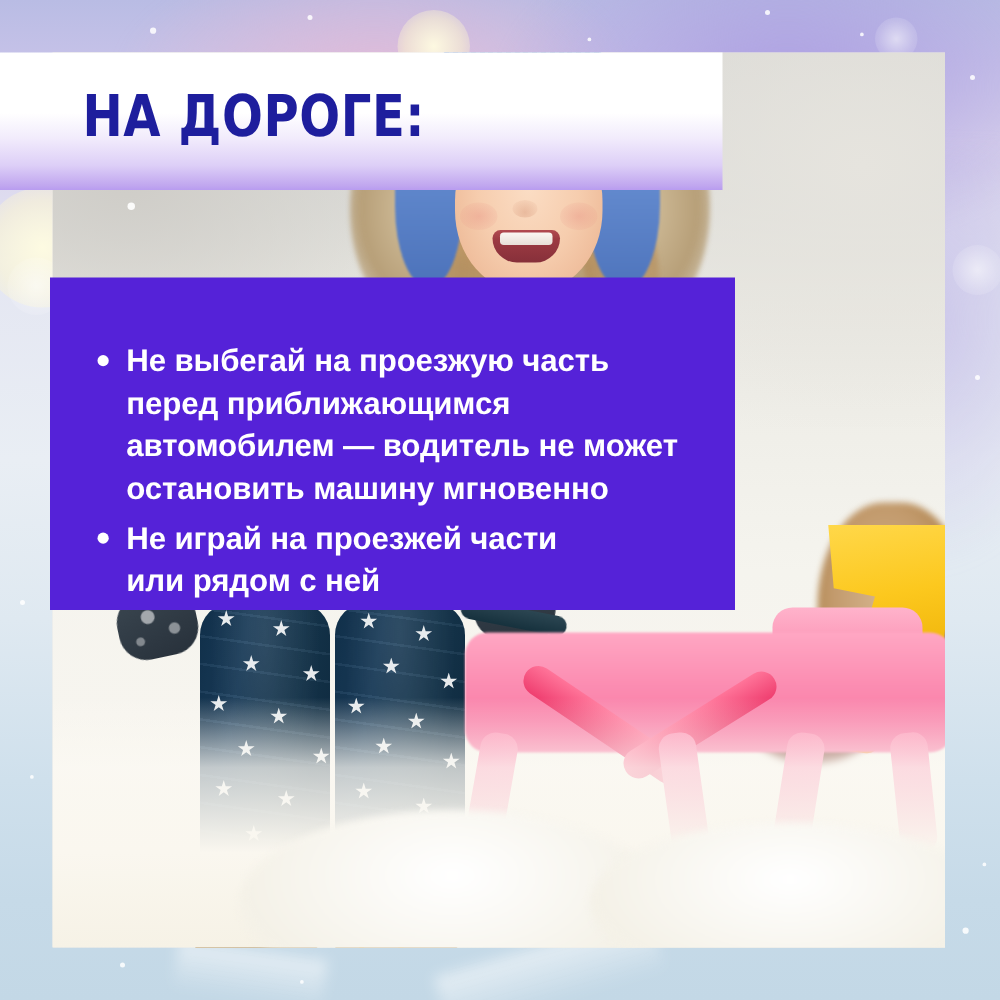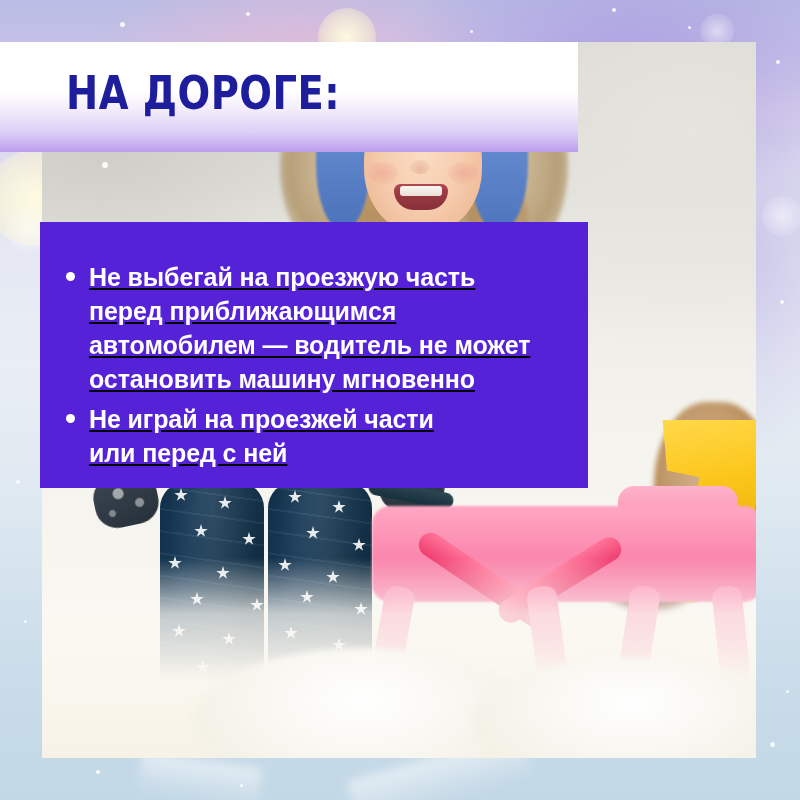--- a/index.html
+++ b/index.html
@@ -380,24 +380,23 @@
   }
 
   
   .content-box {
     position: absolute;
     left: 40px; top: 222px;
     width: 548px; height: 266px;
     background: #5522d8;
   }
   .bullets {
-    margin: 4px;
+    margin: 16px;
     padding: 34px 18px 0 22px;
     list-style: none;
-    text-decoration: underline;
   }
   .bullet {
     position: relative;
     display: flex;
     align-items: flex-start;
     margin-bottom: 6px;
   }
   .bullet-dot {
     flex: 0 0 auto;
     width: 9px; height: 9px;
@@ -565,18 +564,18 @@
       <li class="bullet">
         <span class="bullet-dot"></span>
         <span class="bullet-text">Не выбегай на проезжую часть
 перед приближающимся
 автомобилем — водитель не может
 остановить машину мгновенно</span>
       </li>
       <li class="bullet">
         <span class="bullet-dot"></span>
         <span class="bullet-text">Не играй на проезжей части
-или перед с ней</span>
+или рядом с ней</span>
       </li>
     </ul>
   </div>
 
 </div>
 
 </body></html>

